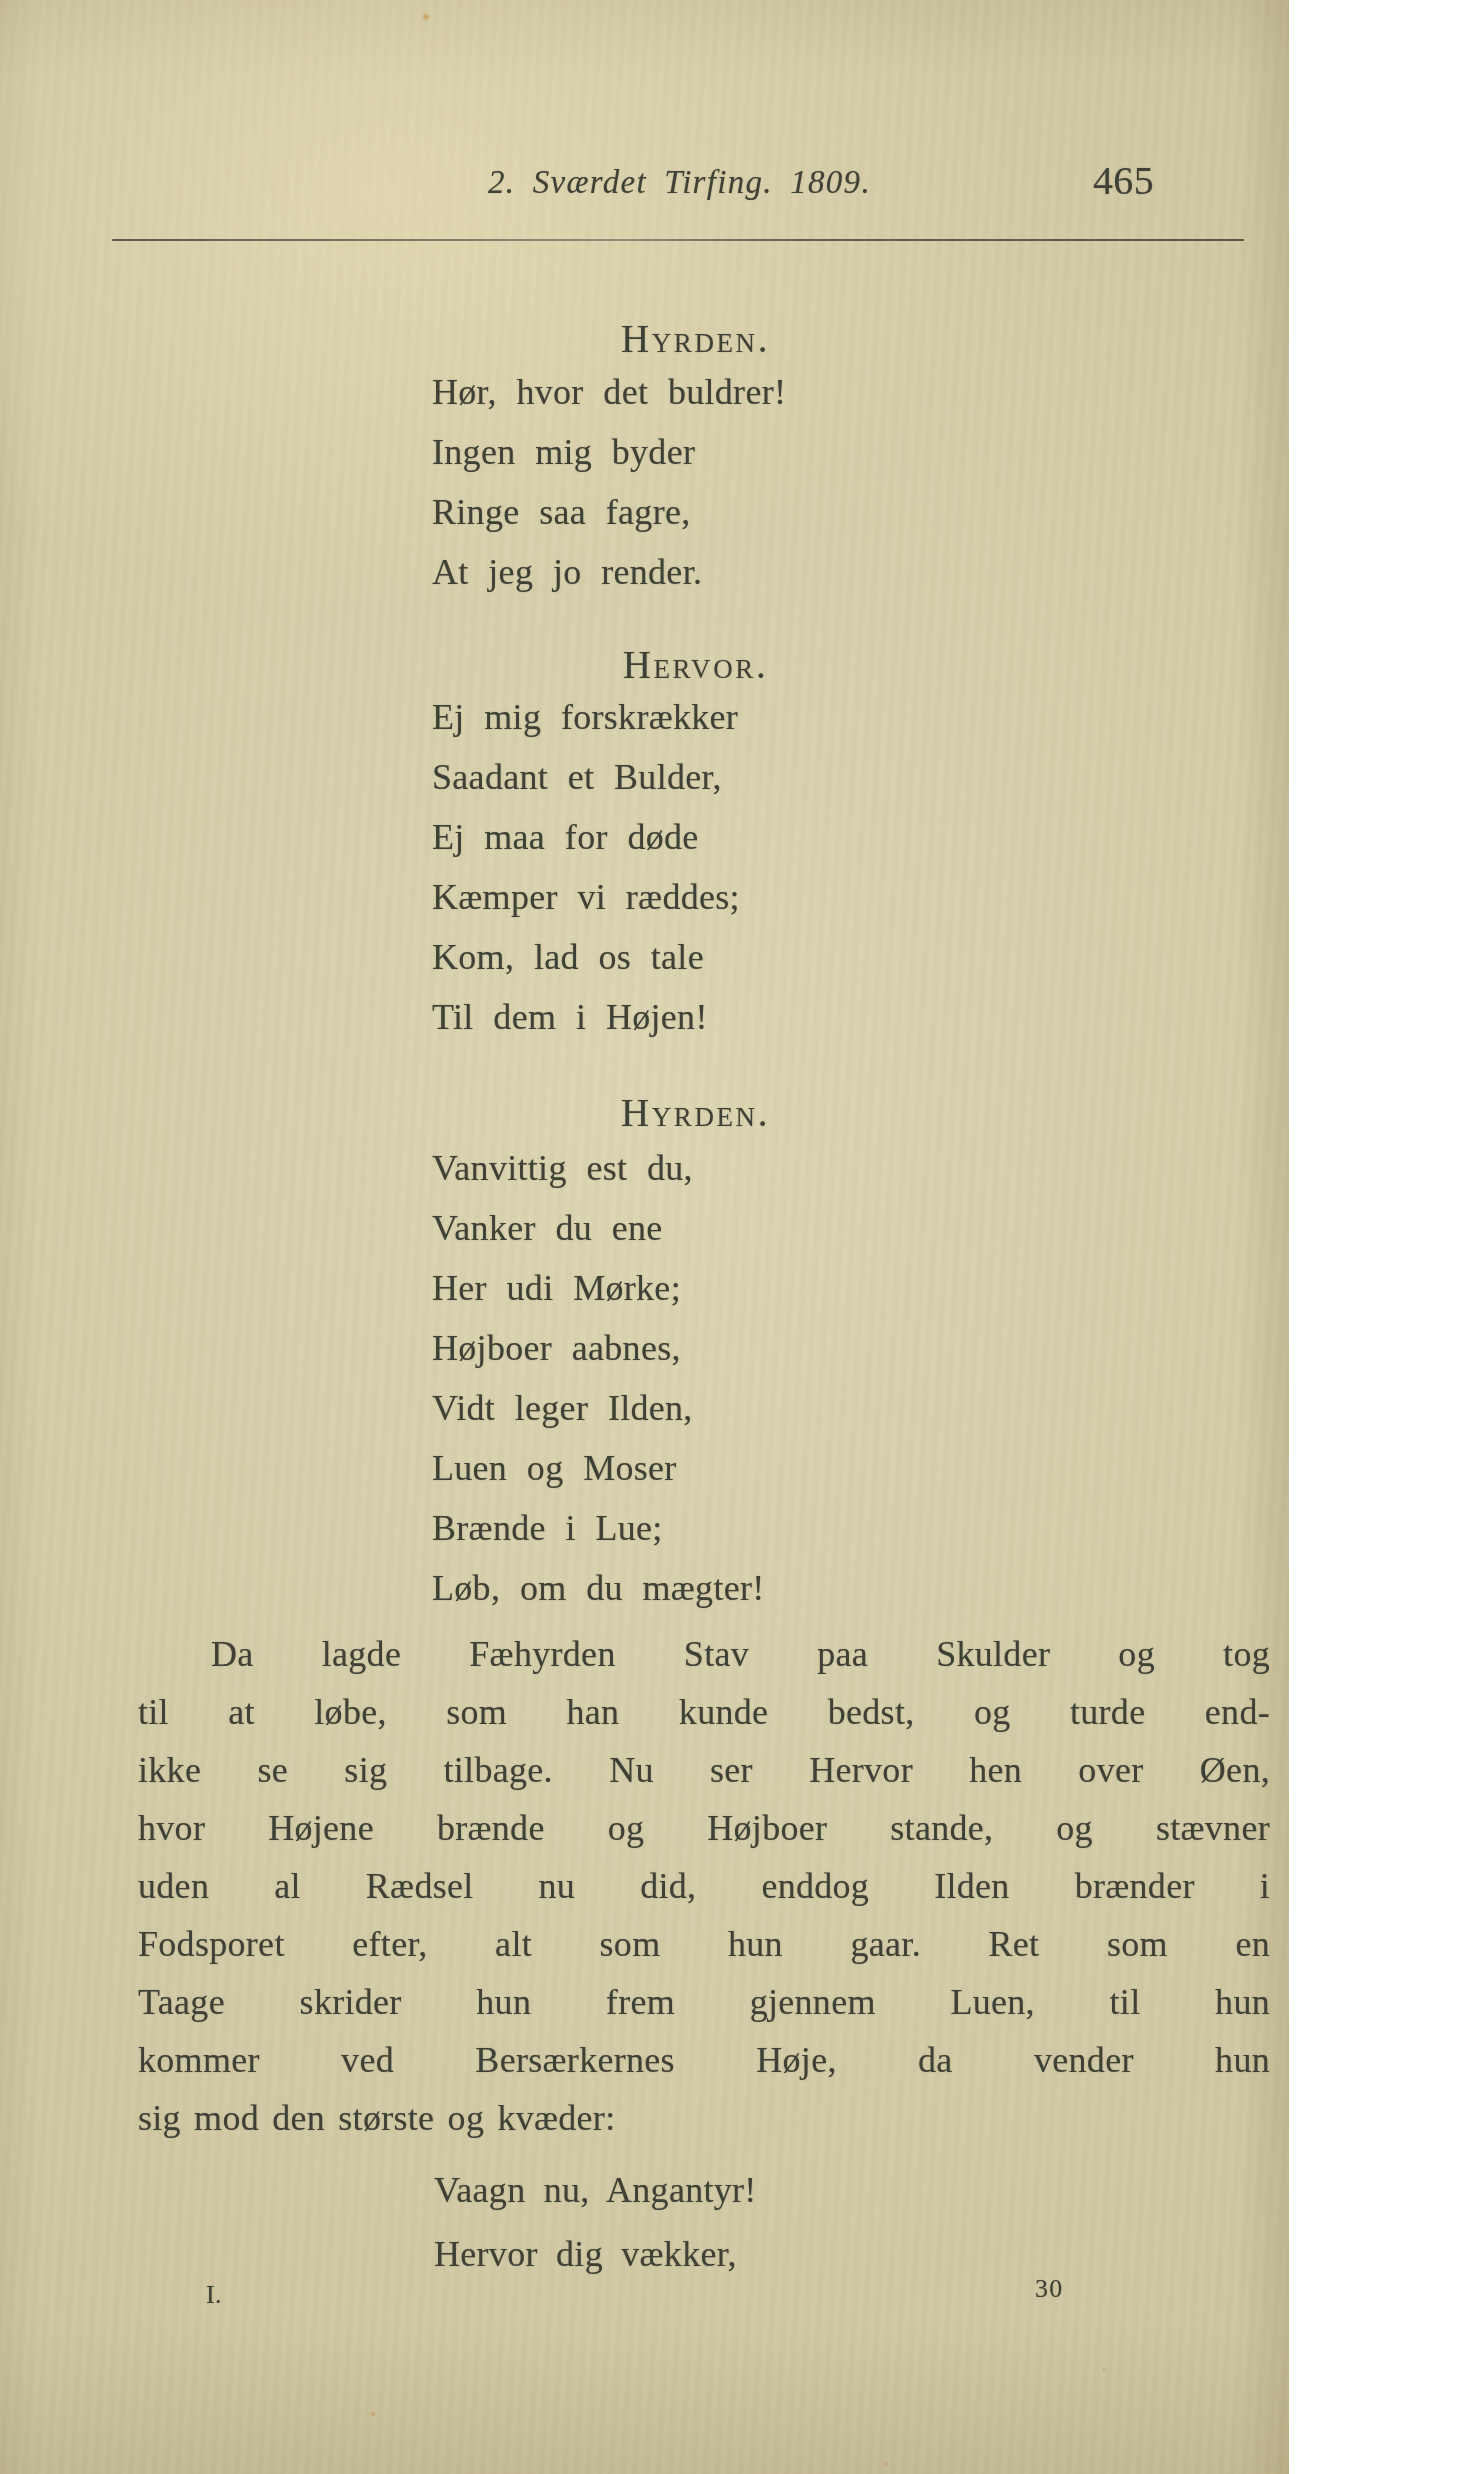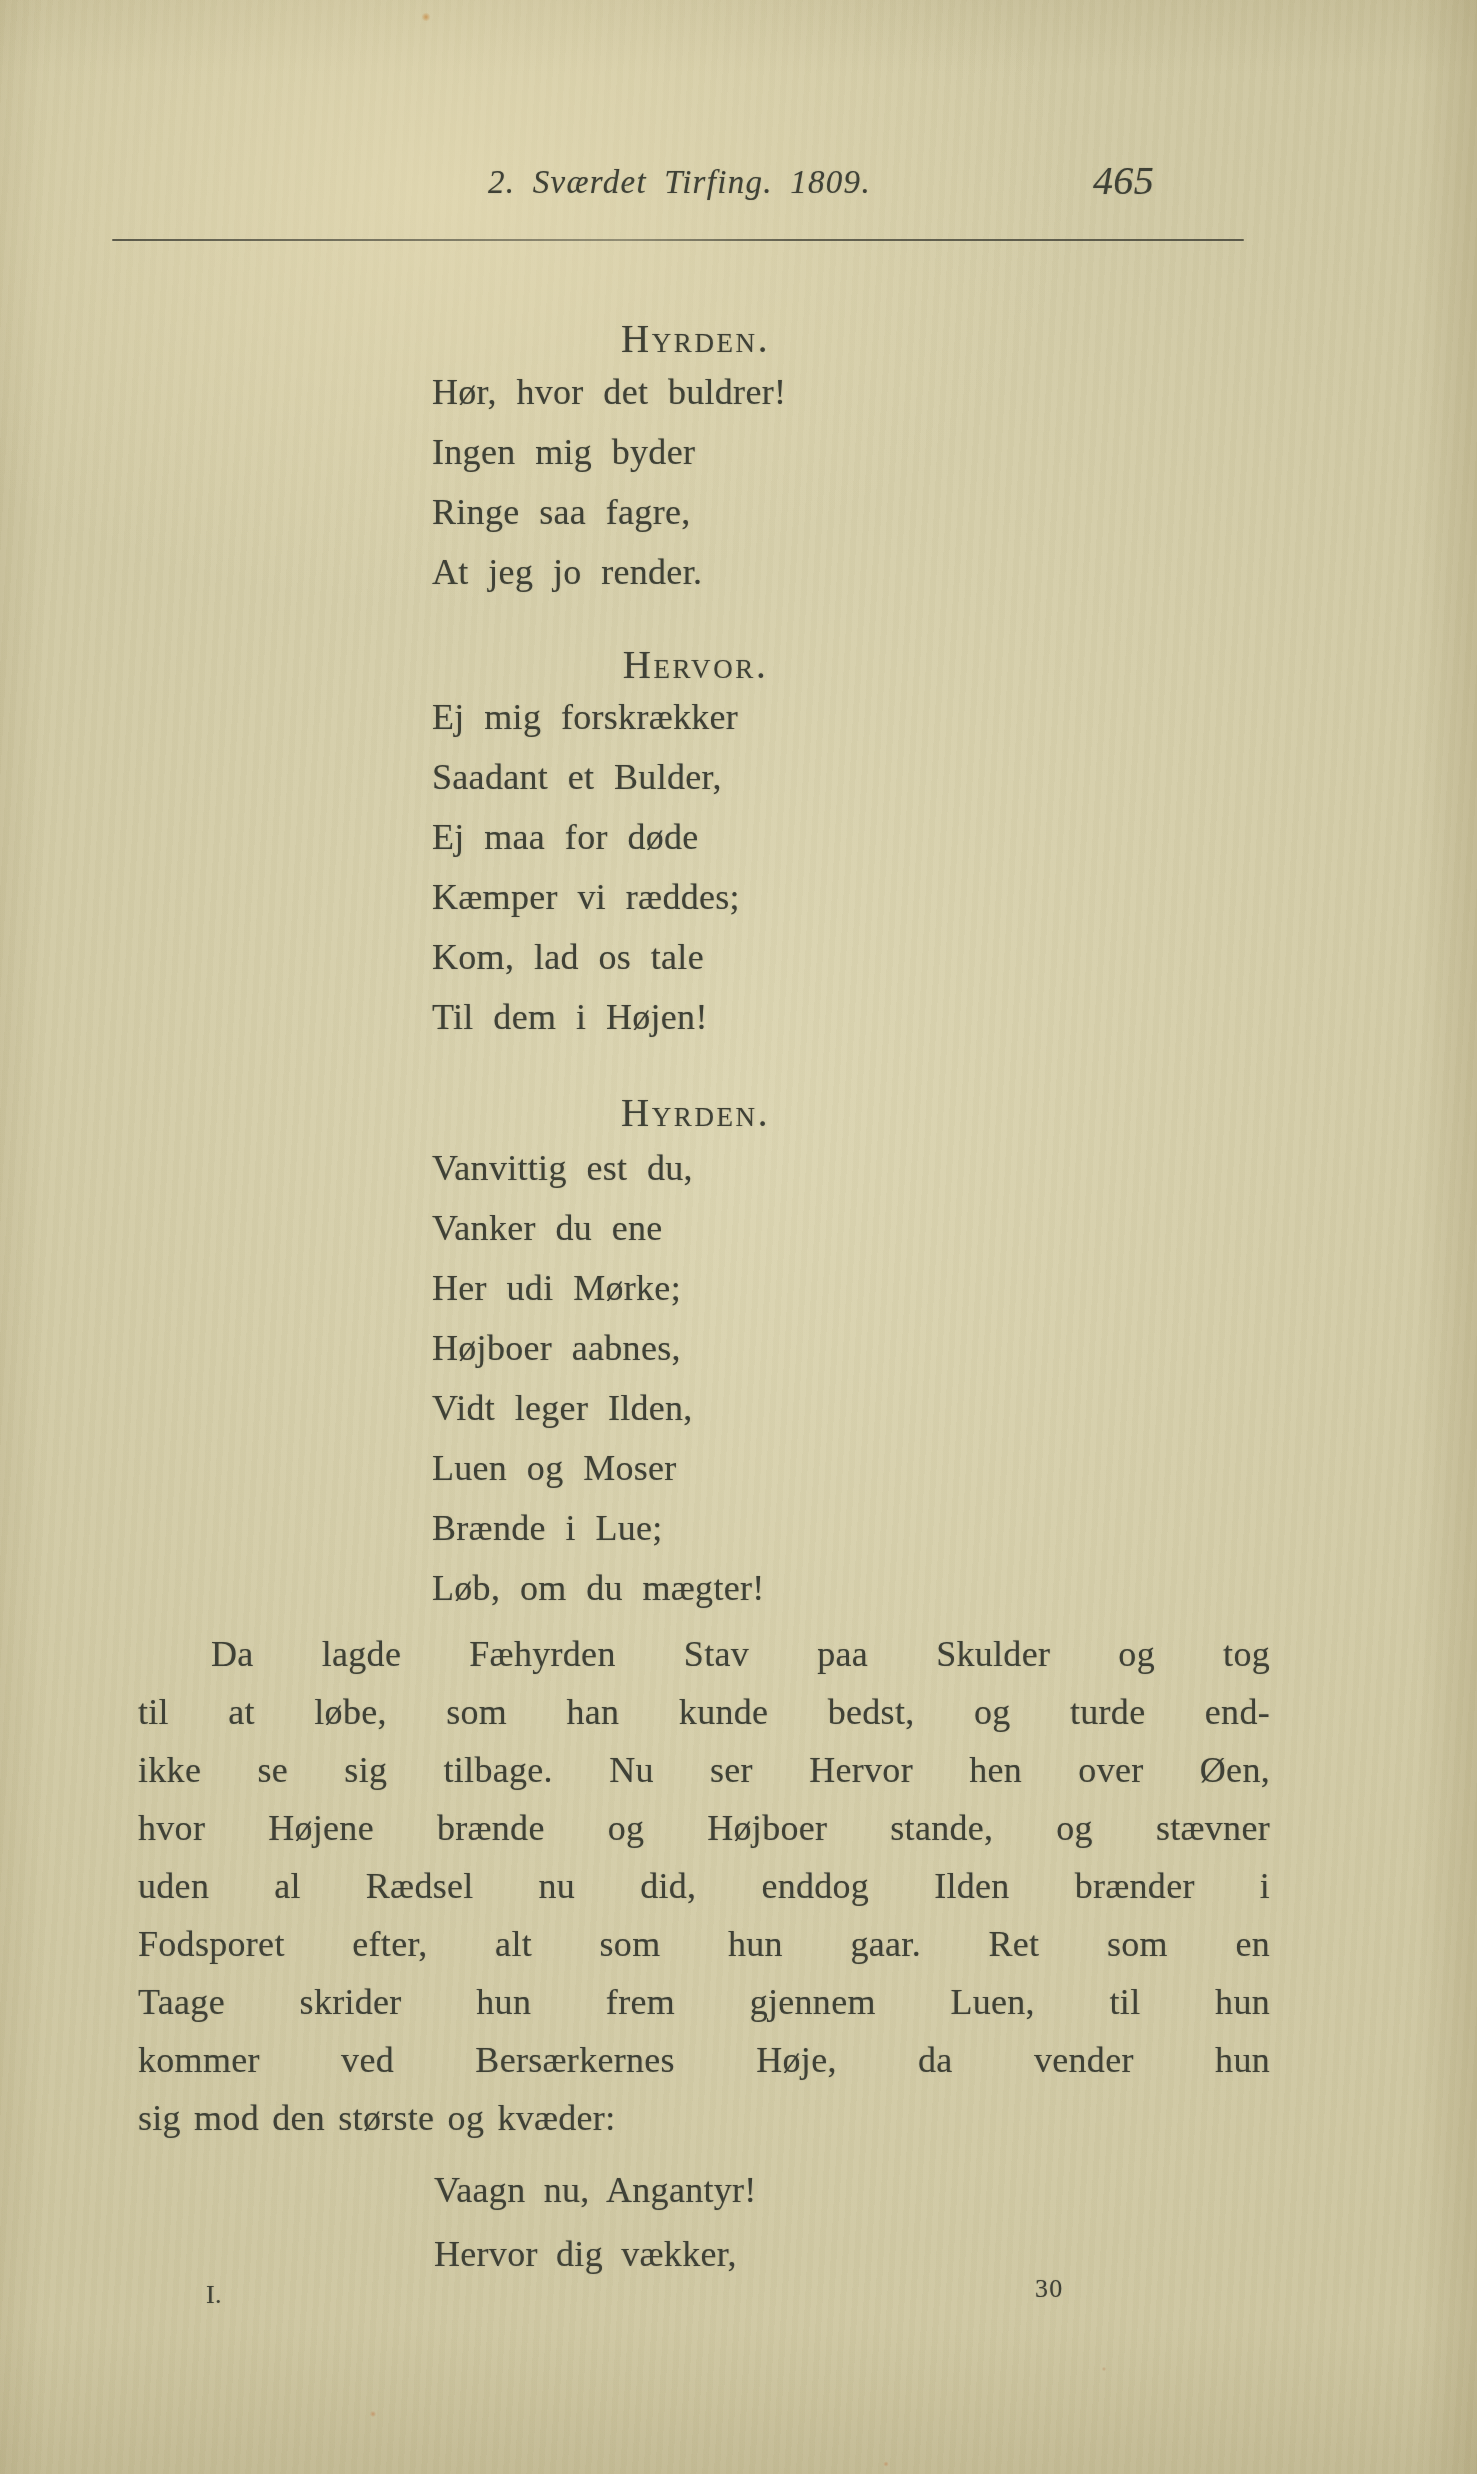--- a/index.html
+++ b/index.html
@@ -7,21 +7,21 @@
     padding: 0;
   }
   body {
     width: 1477px;
     height: 2475px;
     overflow: hidden;
     font-family: "Liberation Serif", "DejaVu Serif", serif;
   }
   .page {
     position: relative;
-    width: 1477px;
+    width: 1289px;
     height: 2475px;
     color: #3f4136;
     background-color: #d8d1ac;
     background-image:
       radial-gradient(circle 6.5px at 426px 17px,  rgba(196,120,40,.60), rgba(196,120,40,0) 70%),
       radial-gradient(circle 4.6px  at 373px 2414px, rgba(190,100,45,.45), rgba(190,100,45,0) 70%),
       radial-gradient(circle 3.9px  at 886px 2464px, rgba(190,100,45,.40), rgba(190,100,45,0) 70%),
       radial-gradient(circle 3.3px  at 1104px 2369px, rgba(170, 90,45,.30), rgba(170, 90,45,0) 70%),
       radial-gradient(ellipse 911px 585px at 30% 8%, rgba(235,224,185,.55), rgba(235,224,185,0) 70%),
       repeating-linear-gradient(93deg, rgba(90,80,40,.02) 0 5.9px, rgba(255,255,255,.02) 5.9px 11.7px),
@@ -48,21 +48,20 @@
     word-spacing: 7.8px;
     letter-spacing: 1.3px;
   }
   .page-number {
     position: absolute;
     top: 157px;
     left: 1068px;
     width: 111px;
     text-align: center;
     font-size: 40px;
-    font-style: italic;
   }
   .rule {
     position: absolute;
     top: 239px;
     left: 112px;
     width: 1132px;
     height: 2px;
     background: linear-gradient(90deg,
       rgba(70,70,58,.85), rgba(70,70,58,.50) 45%,
       rgba(70,70,58,.80) 60%, rgba(70,70,58,.85));

